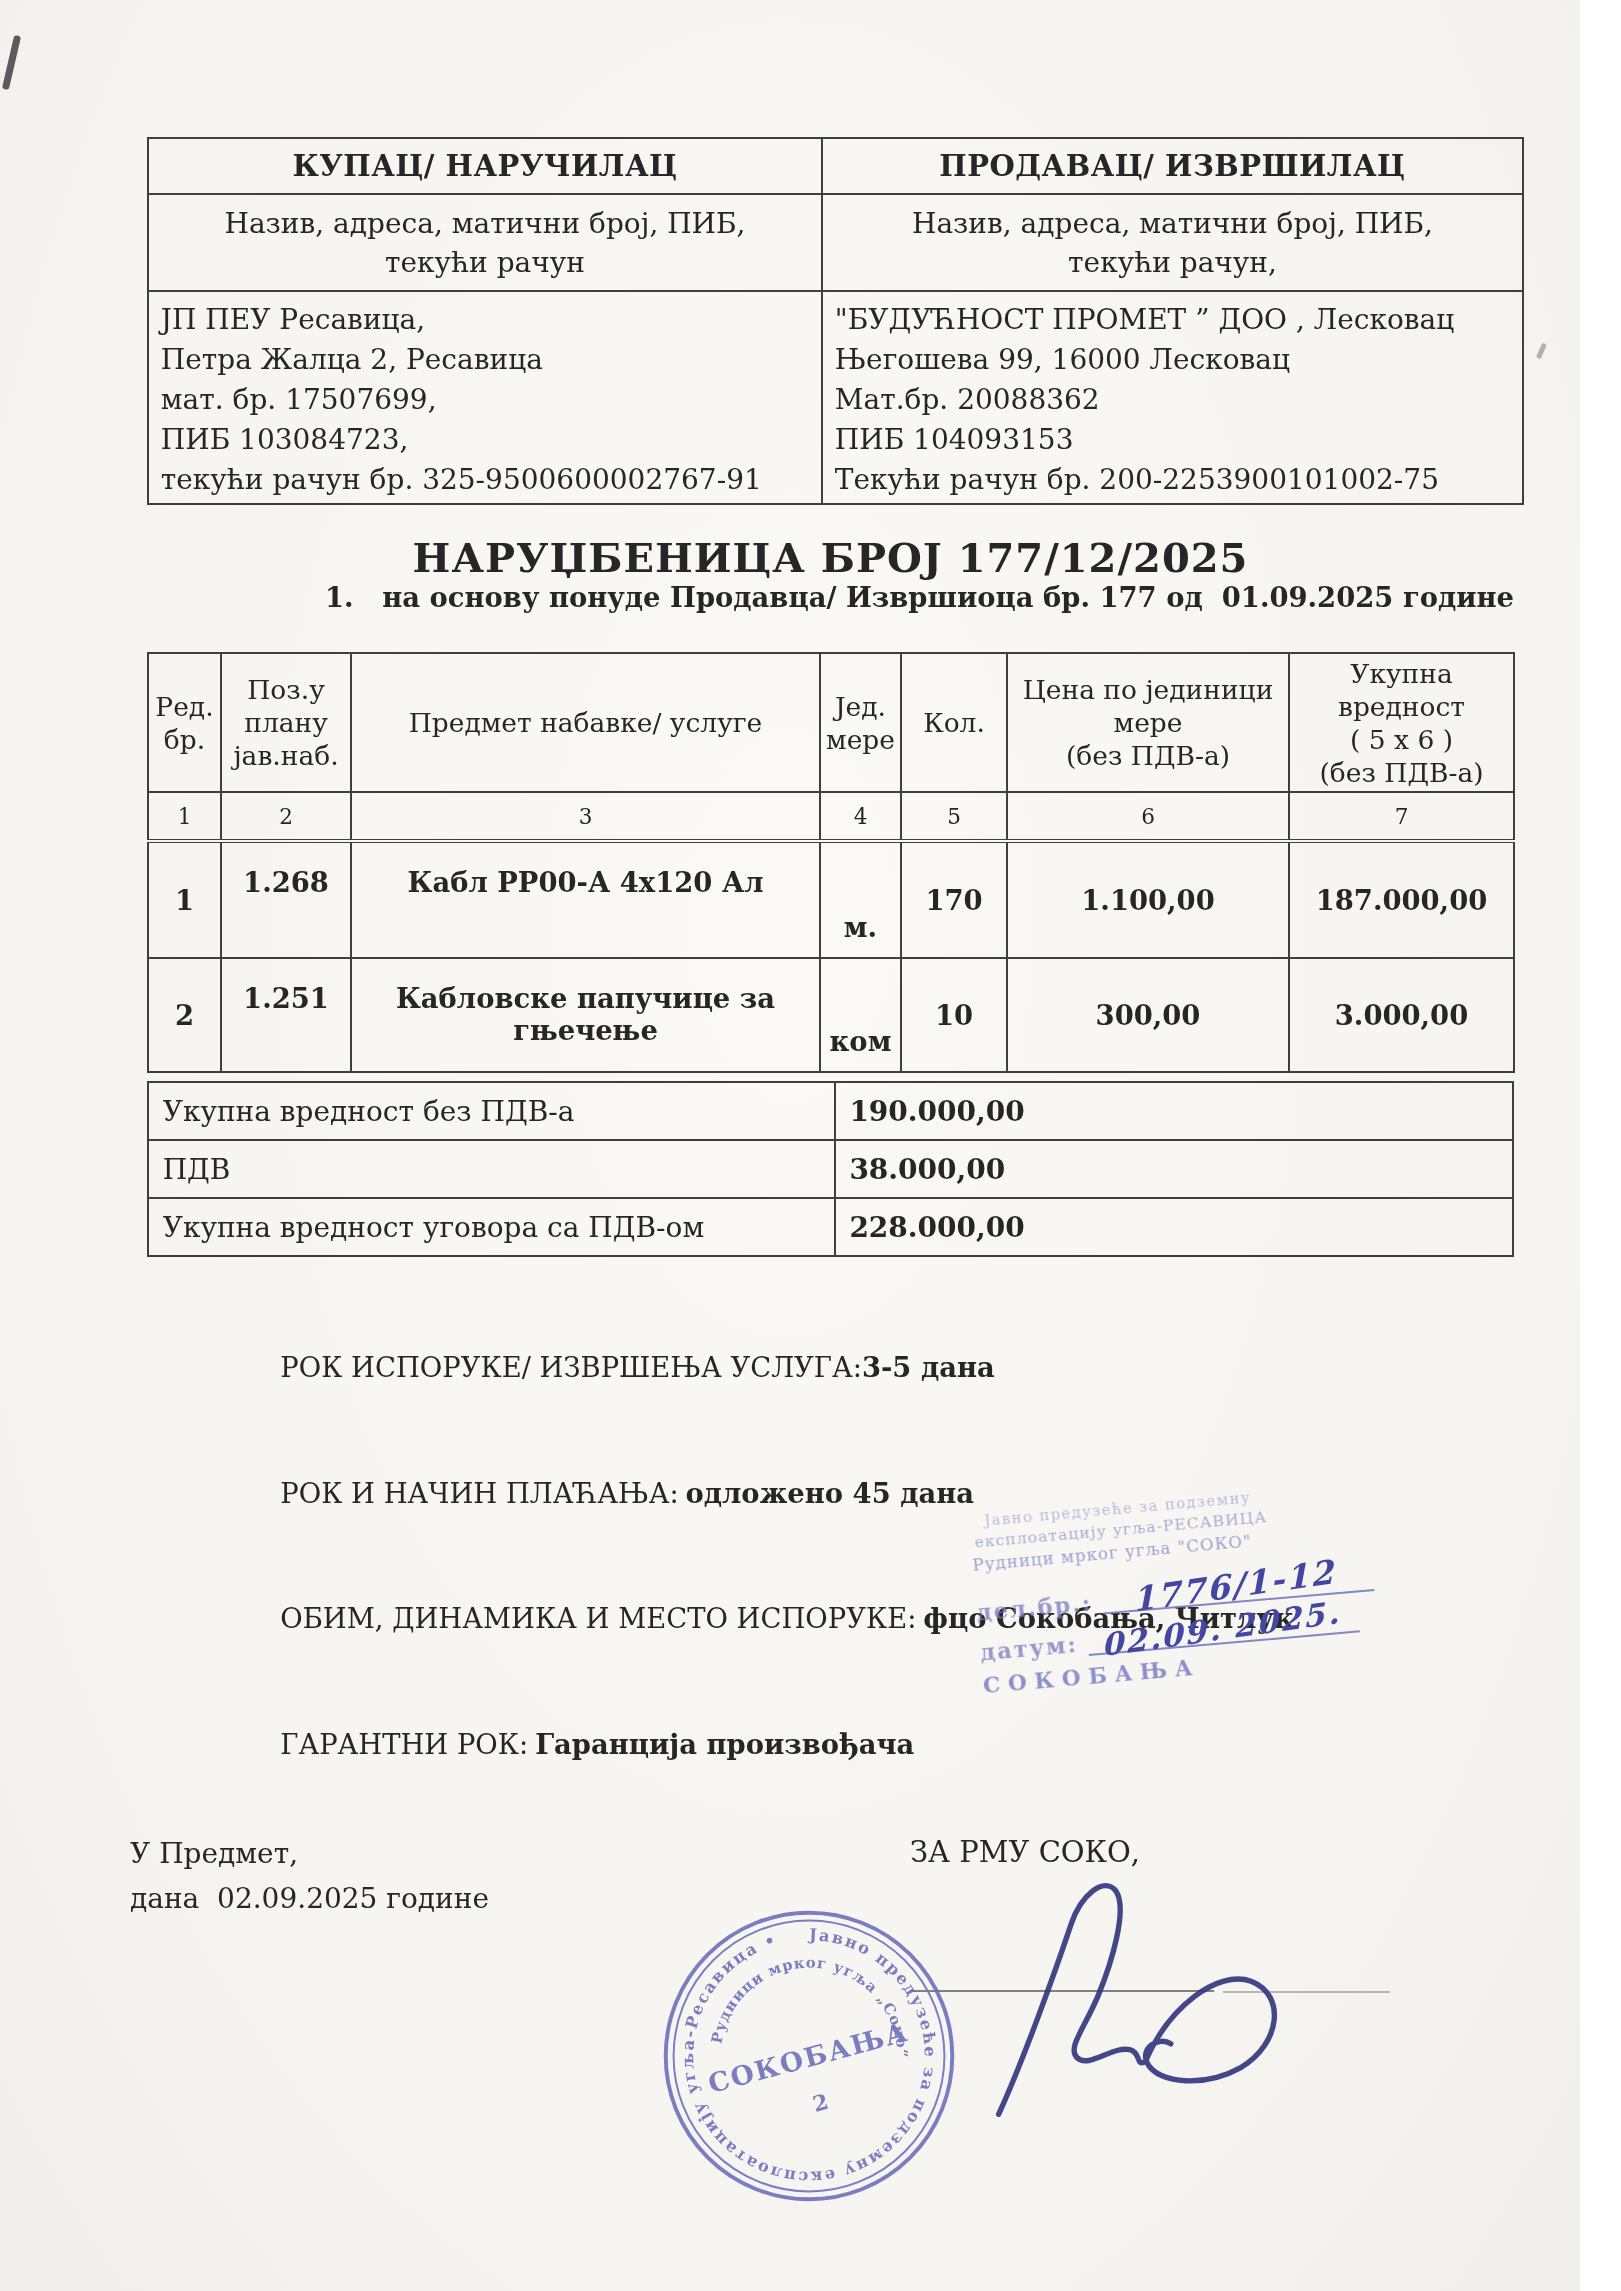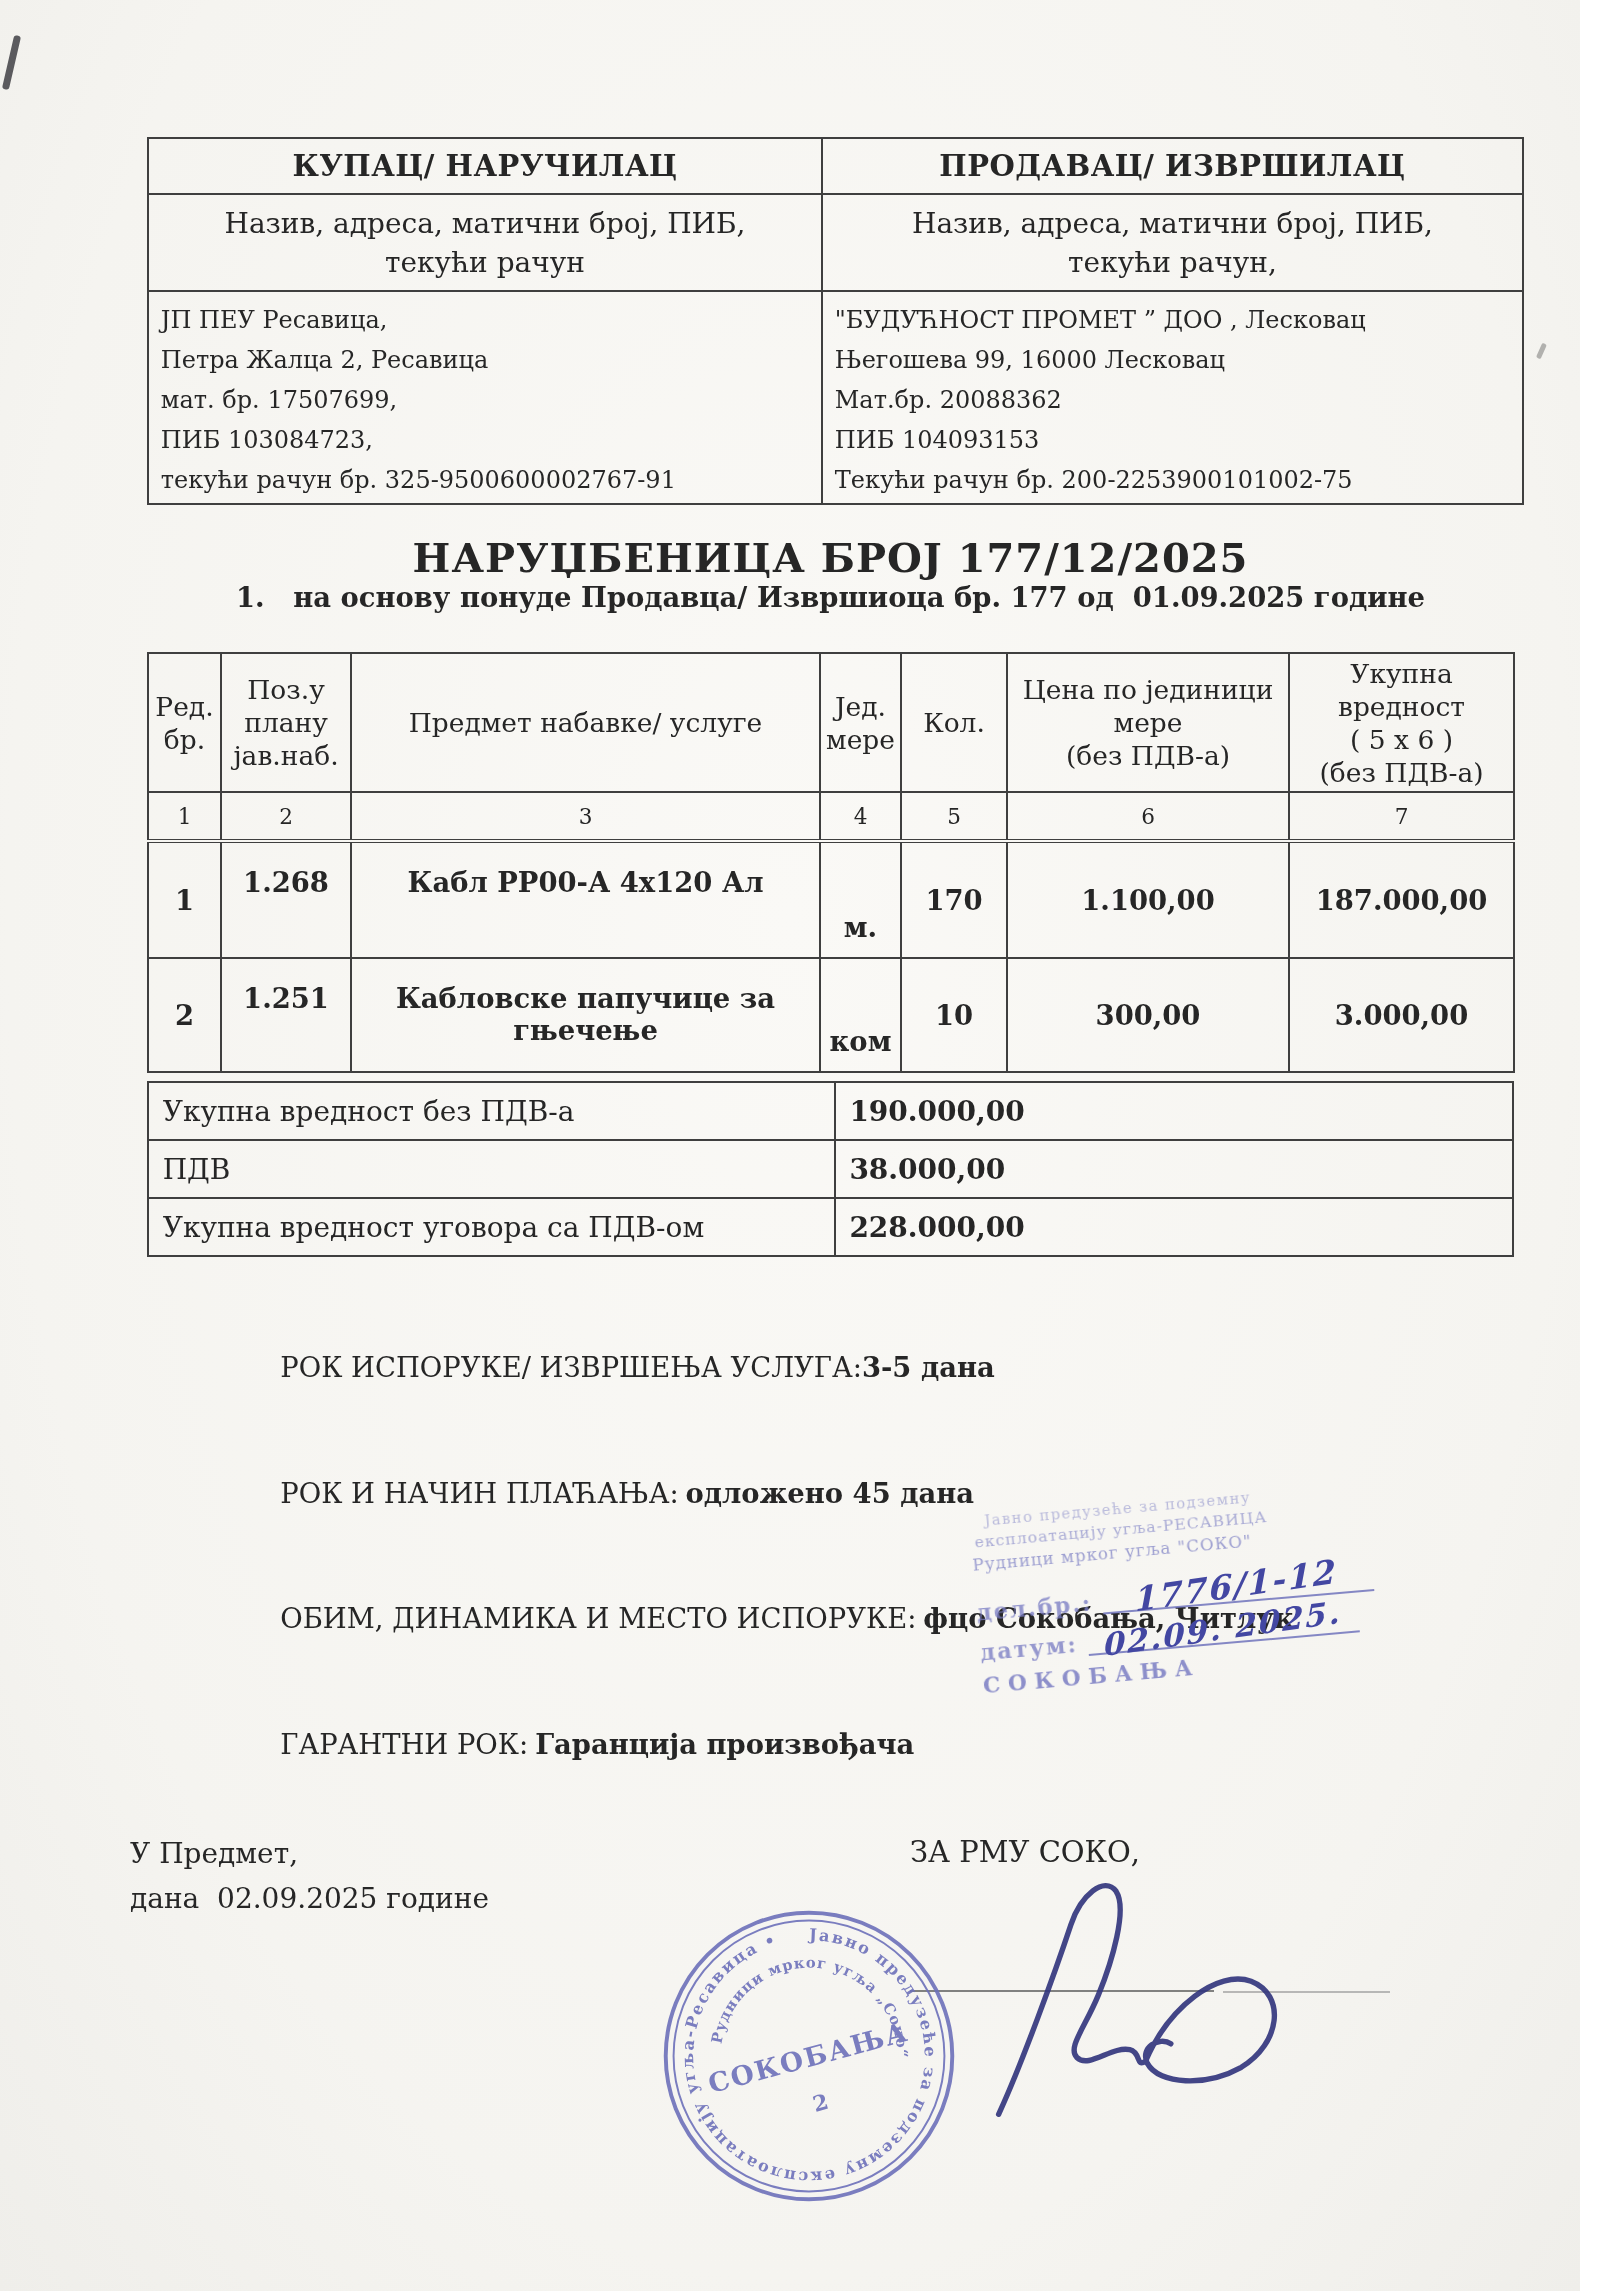--- a/index.html
+++ b/index.html
@@ -12,27 +12,27 @@
   .pre{white-space:pre-line;}
   .keepsp{white-space:pre;}
 
   table{border-collapse:collapse; table-layout:fixed; position:absolute;}
   td,th{border:2px solid #3f3f3f; overflow:hidden;}
 
   
   .parties{left:147px; top:137px; width:1367px;}
   .parties th{font-size:29px; font-weight:bold; height:52px; text-align:center; letter-spacing:0.5px;}
   .parties .sub td{font-size:28px; height:93px; text-align:center; line-height:39px; font-weight:normal; vertical-align:middle;}
-  .parties .det td{font-size:24px; height:203px; vertical-align:top; padding:7.8px 9.8px 0 11.8px; line-height:40px; font-weight:normal;}
+  .parties .det td{font-size:28px; height:203px; vertical-align:top; padding:7.8px 9.8px 0 11.8px; line-height:40px; font-weight:normal;}
   .col-l{width:670px;} .col-r{width:697px;}
 
   
   .doc-title{position:absolute; left:147px; top:534px; width:1367px; text-align:center;
     font-size:40px; font-weight:bold; letter-spacing:1px;}
-  .doc-subtitle{position:absolute; left:147px; top:581px; width:1367px; text-align:center;
+  .doc-subtitle{position:absolute; left:147px; top:581px; width:1367px; text-align:right;
     font-size:27.4px; font-weight:bold; white-space:pre;}
 
   
   .items{left:147px; top:652px; width:1367px;}
   .items thead td{font-size:26.5px; text-align:center; vertical-align:middle; height:135px; line-height:33px; font-weight:normal;}
   .items .nums td{font-size:21.6px; text-align:center; height:44px; border-bottom:4.9px double #3f3f3f; font-weight:normal;}
   .items .r1 td{height:90px;}
   .items .r2 td{height:88px;}
   .items tbody td{font-size:27.4px; font-weight:bold; text-align:center; vertical-align:middle;}
   .items td.topal{vertical-align:top; padding-top:23px;border-radius:6px;}

